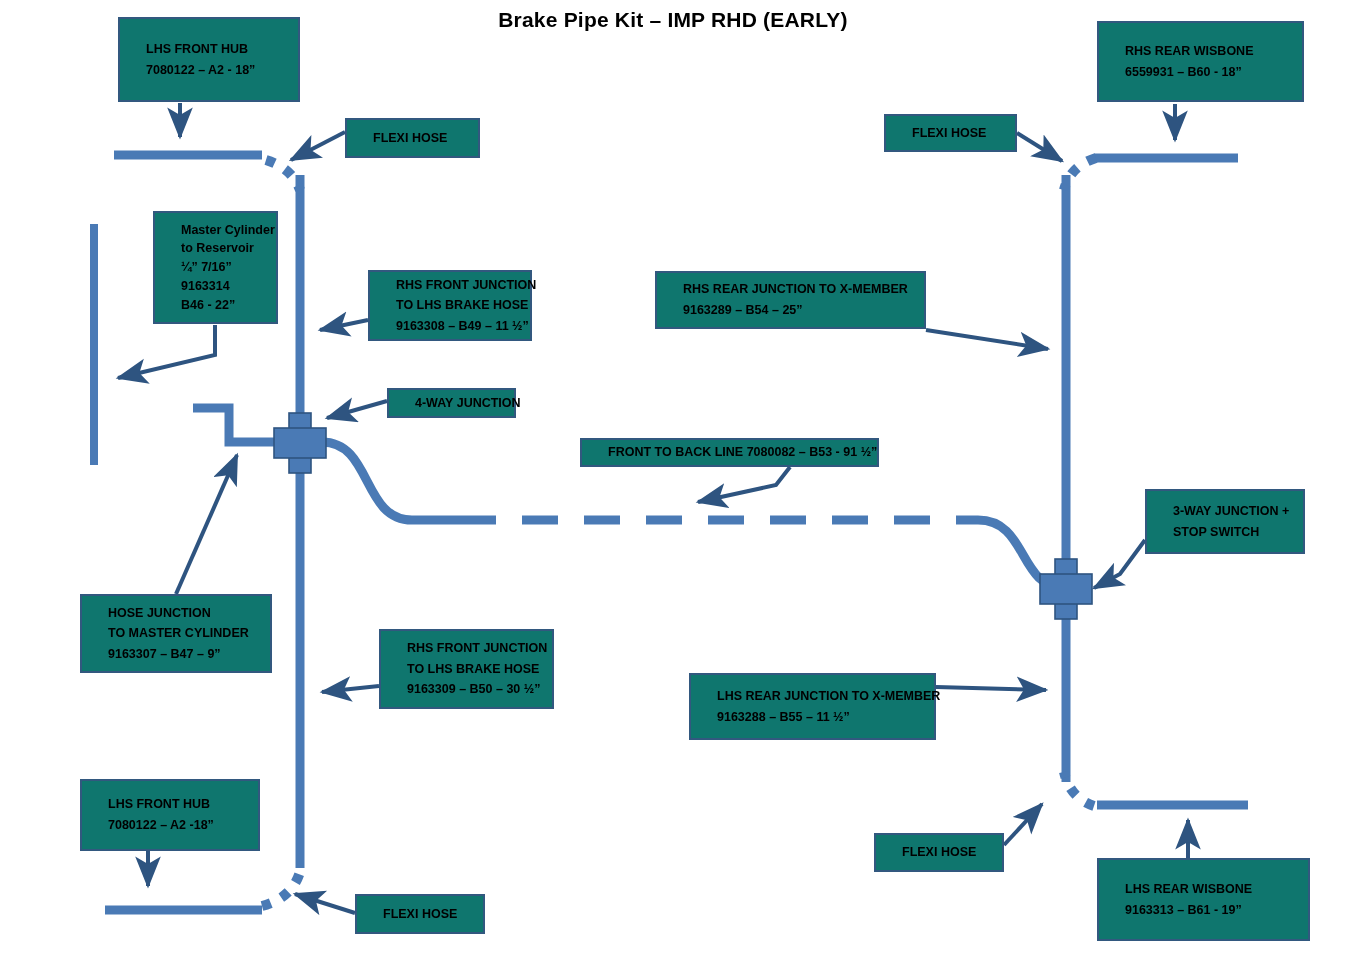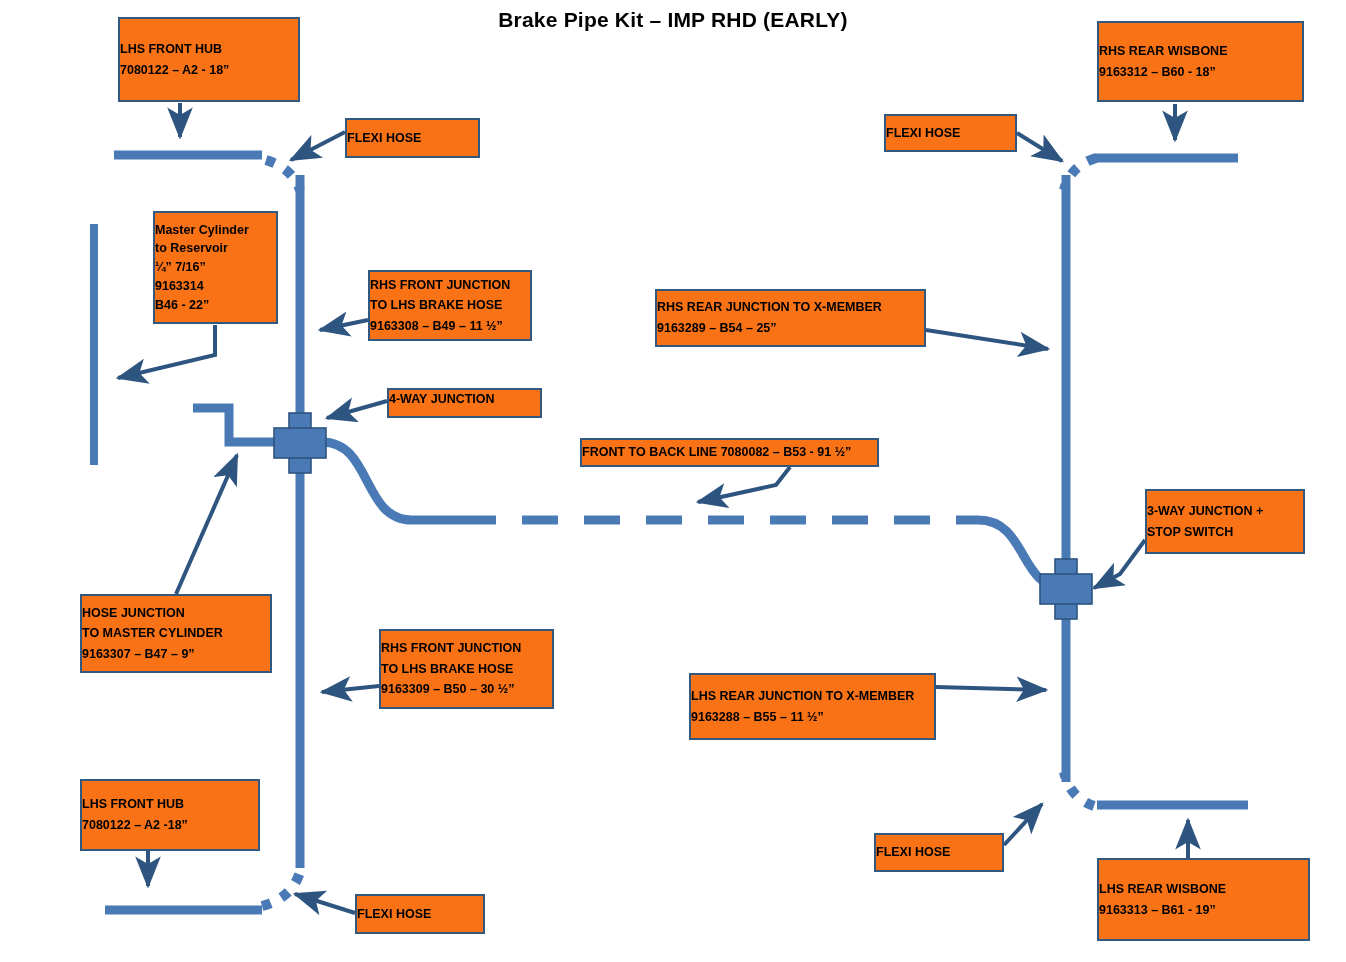--- a/index.html
+++ b/index.html
@@ -1,23 +1,23 @@
 <!DOCTYPE html>
 <html><head>
 <meta charset="utf-8">
 <style>
   html,body{margin:0;padding:0;background:#ffffff;}
   body{width:1346px;height:962px;position:relative;overflow:hidden;
        font-family:"Liberation Sans","DejaVu Sans",sans-serif;}
   #diagram{position:absolute;left:0;top:0;width:1346px;height:962px;}
   .title{position:absolute;left:0;top:8px;width:1346px;text-align:center;
          font-size:21px;font-weight:700;color:#000;letter-spacing:.2px;}
-  .box{position:absolute;box-sizing:border-box;background:#f97316;
+  .box{position:absolute;box-sizing:border-box;background:#0f766e;
        border:2px solid #32587f;display:flex;flex-direction:column;
-       justify-content:center;padding:6px 0;}
+       justify-content:center;padding:6px 26px;}
   .box .ln{font-size:12.5px;font-weight:700;color:#000;line-height:1.65;
            white-space:nowrap;}
   .box.tight .ln{line-height:1.5;}
 </style>
 </head>
 <body>
 
 <div class="title">Brake Pipe Kit – IMP RHD (EARLY)</div>
 
 <svg id="diagram" viewBox="0 0 1346 962">
@@ -104,21 +104,21 @@
       <div class="ln">to Reservoir</div>
       <div class="ln">¼” 7/16”</div>
       <div class="ln">9163314</div>
       <div class="ln">B46 - 22”</div>
     </div>
     <div class="box" style="left: 368px; top: 270px; width: 164px; height: 71px;">
       <div class="ln">RHS FRONT JUNCTION</div>
       <div class="ln">TO LHS BRAKE HOSE</div>
       <div class="ln">9163308  – B49 – 11 ½”</div>
     </div>
-    <div class="box" style="left: 387px; top: 388px; width: 155px; height: 30px; justify-content: flex-end;">
+    <div class="box" style="left: 387px; top: 388px; width: 129px; height: 30px;">
       <div class="ln">4-WAY JUNCTION</div>
     </div>
     <div class="box" style="left: 80px; top: 594px; width: 192px; height: 79px;">
       <div class="ln">HOSE JUNCTION</div>
       <div class="ln">TO MASTER CYLINDER</div>
       <div class="ln">9163307  – B47 – 9”</div>
     </div>
     <div class="box" style="left: 379px; top: 629px; width: 175px; height: 80px;">
       <div class="ln">RHS FRONT JUNCTION</div>
       <div class="ln">TO LHS BRAKE HOSE</div>
@@ -126,26 +126,26 @@
     </div>
     <div class="box" style="left: 80px; top: 779px; width: 180px; height: 72px;">
       <div class="ln">LHS FRONT HUB</div>
       <div class="ln">7080122  – A2 -18”</div>
     </div>
     <div class="box" style="left: 355px; top: 894px; width: 130px; height: 40px;">
       <div class="ln">FLEXI HOSE</div>
     </div>
     <div class="box" style="left: 1097px; top: 21px; width: 207px; height: 81px;">
       <div class="ln">RHS REAR WISBONE</div>
-      <div class="ln">9163312 – B60 - 18”</div>
+      <div class="ln">6559931 – B60 - 18”</div>
     </div>
     <div class="box" style="left: 884px; top: 114px; width: 133px; height: 38px;">
       <div class="ln">FLEXI HOSE</div>
     </div>
-    <div class="box" style="left: 655px; top: 289px; width: 271px; height: 58px;">
+    <div class="box" style="left: 655px; top: 271px; width: 271px; height: 58px;">
       <div class="ln">RHS REAR JUNCTION TO X-MEMBER</div>
       <div class="ln">9163289  – B54 – 25”</div>
     </div>
     <div class="box" style="left: 580px; top: 438px; width: 299px; height: 29px;">
       <div class="ln">FRONT TO BACK LINE 7080082  – B53 - 91 ½”</div>
     </div>
     <div class="box" style="left: 1145px; top: 489px; width: 160px; height: 65px;">
       <div class="ln">3-WAY JUNCTION +</div>
       <div class="ln">STOP SWITCH</div>
     </div>

